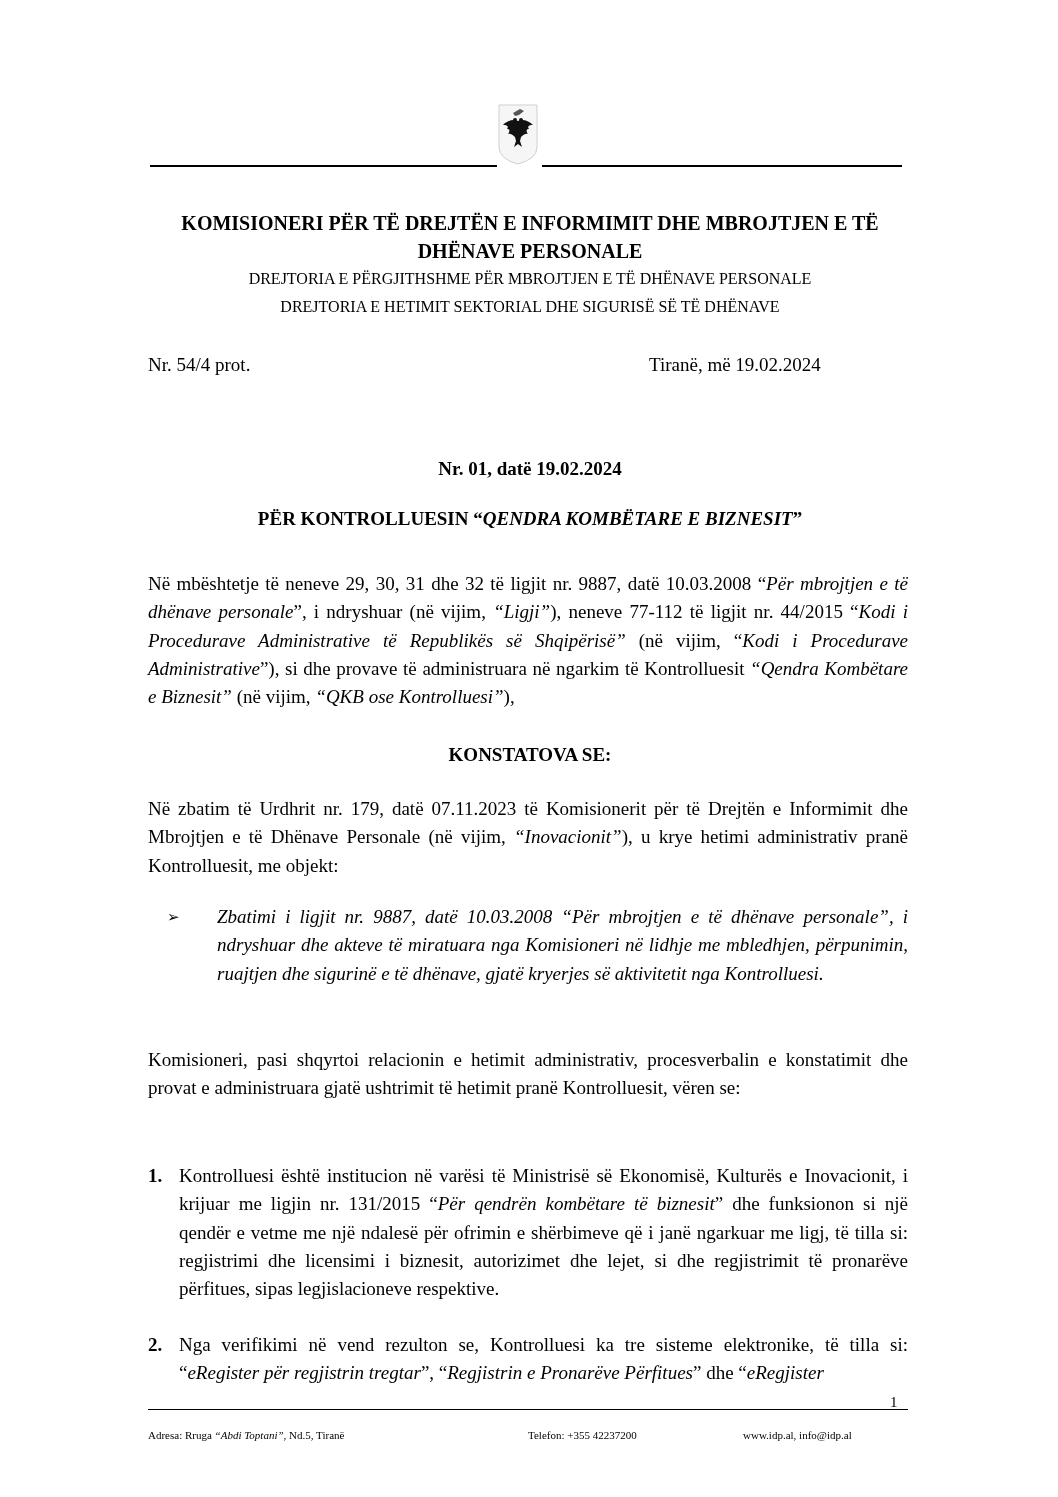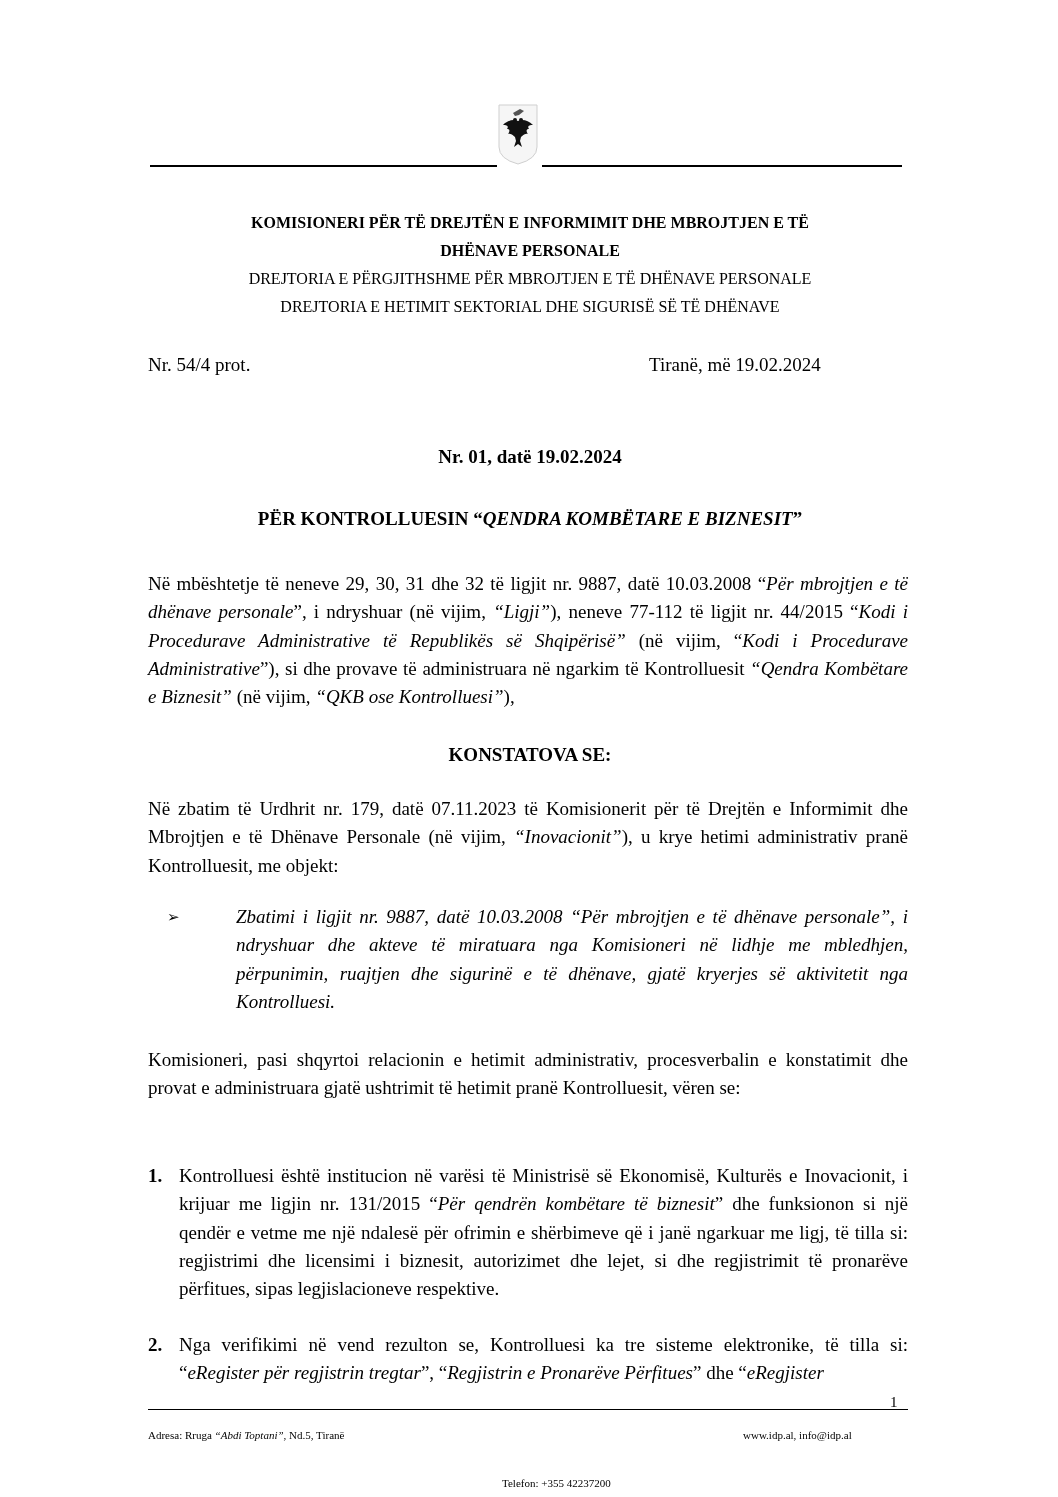--- a/index.html
+++ b/index.html
@@ -8,37 +8,37 @@
     font-family: "Liberation Serif", serif; color: #000;
   }
   .page { position: absolute; left: 0; top: 0; width: 1058px; height: 1497px; }
 
   .emblem { position: absolute; left: 498px; top: 103px; width: 40px; height: 62px; }
   .head-rule-left { position: absolute; left: 150px; top: 165px; width: 347px; height: 2px; background: #000; }
   .head-rule-right { position: absolute; left: 542px; top: 165px; width: 360px; height: 2px; background: #000; }
 
   .center { position: absolute; left: 140px; width: 780px; text-align: center; }
   .hdr1 { top: 182px; font-size: 19.5px; font-weight: bold; letter-spacing: 6.2px; line-height: 26px; }
-  .hdr2 { top: 209px; font-size: 16px; font-weight: bold; line-height: 28px; }
+  .hdr2 { top: 209px; font-size: 20px; font-weight: bold; line-height: 28px; }
   .hdr3 { top: 265px; font-size: 16px; line-height: 28px; }
 
   .refline { position: absolute; left: 148px; top: 353px; width: 700px; font-size: 19px; line-height: 24px; }
   .refline .right { position: absolute; left: 501px; top: 0; }
 
   .title { font-weight: bold; font-size: 19px; line-height: 24px; }
 
   .para {
     position: absolute; left: 148px; width: 760px; font-size: 19px; line-height: 28.3px;
     text-align: justify;
   }
   .para i { font-style: italic; }
 
   .bullet { position: absolute; left: 172px; width: 736px; font-size: 19px; line-height: 28.3px; }
   .bullet .mark { position: absolute; left: -5px; top: 0; font-style: normal; font-size: 15px; }
-  .bullet .text { margin-left: 64px; font-style: italic; text-align: justify; display: block; }
+  .bullet .text { margin-left: 45px; font-style: italic; text-align: justify; display: block; }
 
   .num-item { position: absolute; left: 148px; width: 760px; font-size: 19px; line-height: 28.3px; }
   .num-item .num { position: absolute; left: 0; top: 0; font-weight: bold; }
   .num-item .text { display: block; margin-left: 31px; text-align: justify; }
 
   .page-num { position: absolute; left: 890px; top: 1394px; font-size: 15px; }
   .foot-rule { position: absolute; left: 148px; top: 1409px; width: 760px; height: 1px; background: #000; }
   .footer { position: absolute; top: 1425px; font-size: 11px; line-height: 20px; }
 </style>
 </head>
@@ -63,21 +63,21 @@
   <div class="center hdr3">
     <div>DREJTORIA E PËRGJITHSHME PËR MBROJTJEN E TË DHËNAVE PERSONALE</div>
     <div>DREJTORIA E HETIMIT SEKTORIAL DHE SIGURISË SË TË DHËNAVE</div>
   </div>
 
   <div class="refline">
     <span>Nr. 54/4 prot.</span>
     <span class="right">Tiranë, më 19.02.2024</span>
   </div>
 
-  <div class="center title" style="top:445px;">Nr. 01, datë 19.02.2024</div>
+  <div class="center title" style="top:457px;">Nr. 01, datë 19.02.2024</div>
   <div class="center title" style="top:507px;">
     <span>PËR KONTROLLUESIN “</span><i>QENDRA KOMBËTARE E BIZNESIT</i><span>”</span>
   </div>
 
   <div class="para" style="top:570px;">
     <span>Në mbështetje të neneve 29, 30, 31 dhe 32 të ligjit nr. 9887, datë 10.03.2008 “</span><i>Për mbrojtjen e të dhënave personale</i><span>”, i ndryshuar (në vijim, </span><i>“Ligji”</i><span>), neneve 77-112 të ligjit nr. 44/2015 “</span><i>Kodi i Procedurave Administrative të Republikës së Shqipërisë”</i><span> (në vijim, “</span><i>Kodi i Procedurave Administrative</i><span>”), si dhe provave të administruara në ngarkim të Kontrolluesit </span><i>“Qendra Kombëtare e Biznesit”</i><span> (në vijim, </span><i>“QKB ose Kontrolluesi”</i><span>),</span>
   </div>
 
   <div class="center title" style="top:743px;">KONSTATOVA SE:</div>
 
@@ -100,16 +100,16 @@
   <div class="num-item" style="top:1331px;">
     <span class="num">2.</span>
     <span class="text"><span>Nga verifikimi në vend rezulton se, Kontrolluesi ka tre sisteme elektronike, të tilla si: “</span><i>eRegister për regjistrin tregtar</i><span>”, “</span><i>Regjistrin e Pronarëve Përfitues</i><span>” dhe “</span><i>eRegjister</i></span>
   </div>
 
   <div class="page-num">1</div>
   <div class="foot-rule"></div>
   <div class="footer" style="left:148px;">
     <span>Adresa: Rruga </span><i>“Abdi Toptani”</i><span>, Nd.5, Tiranë</span>
   </div>
-  <div class="footer" style="left:502px;margin-top:48px;">Telefon: +355 42237200</div>
+  <div class="footer" style="left:528px;">Telefon: +355 42237200</div>
   <div class="footer" style="left:743px;">www.idp.al, info@idp.al</div>
 
 </div>
 
 </body></html>

